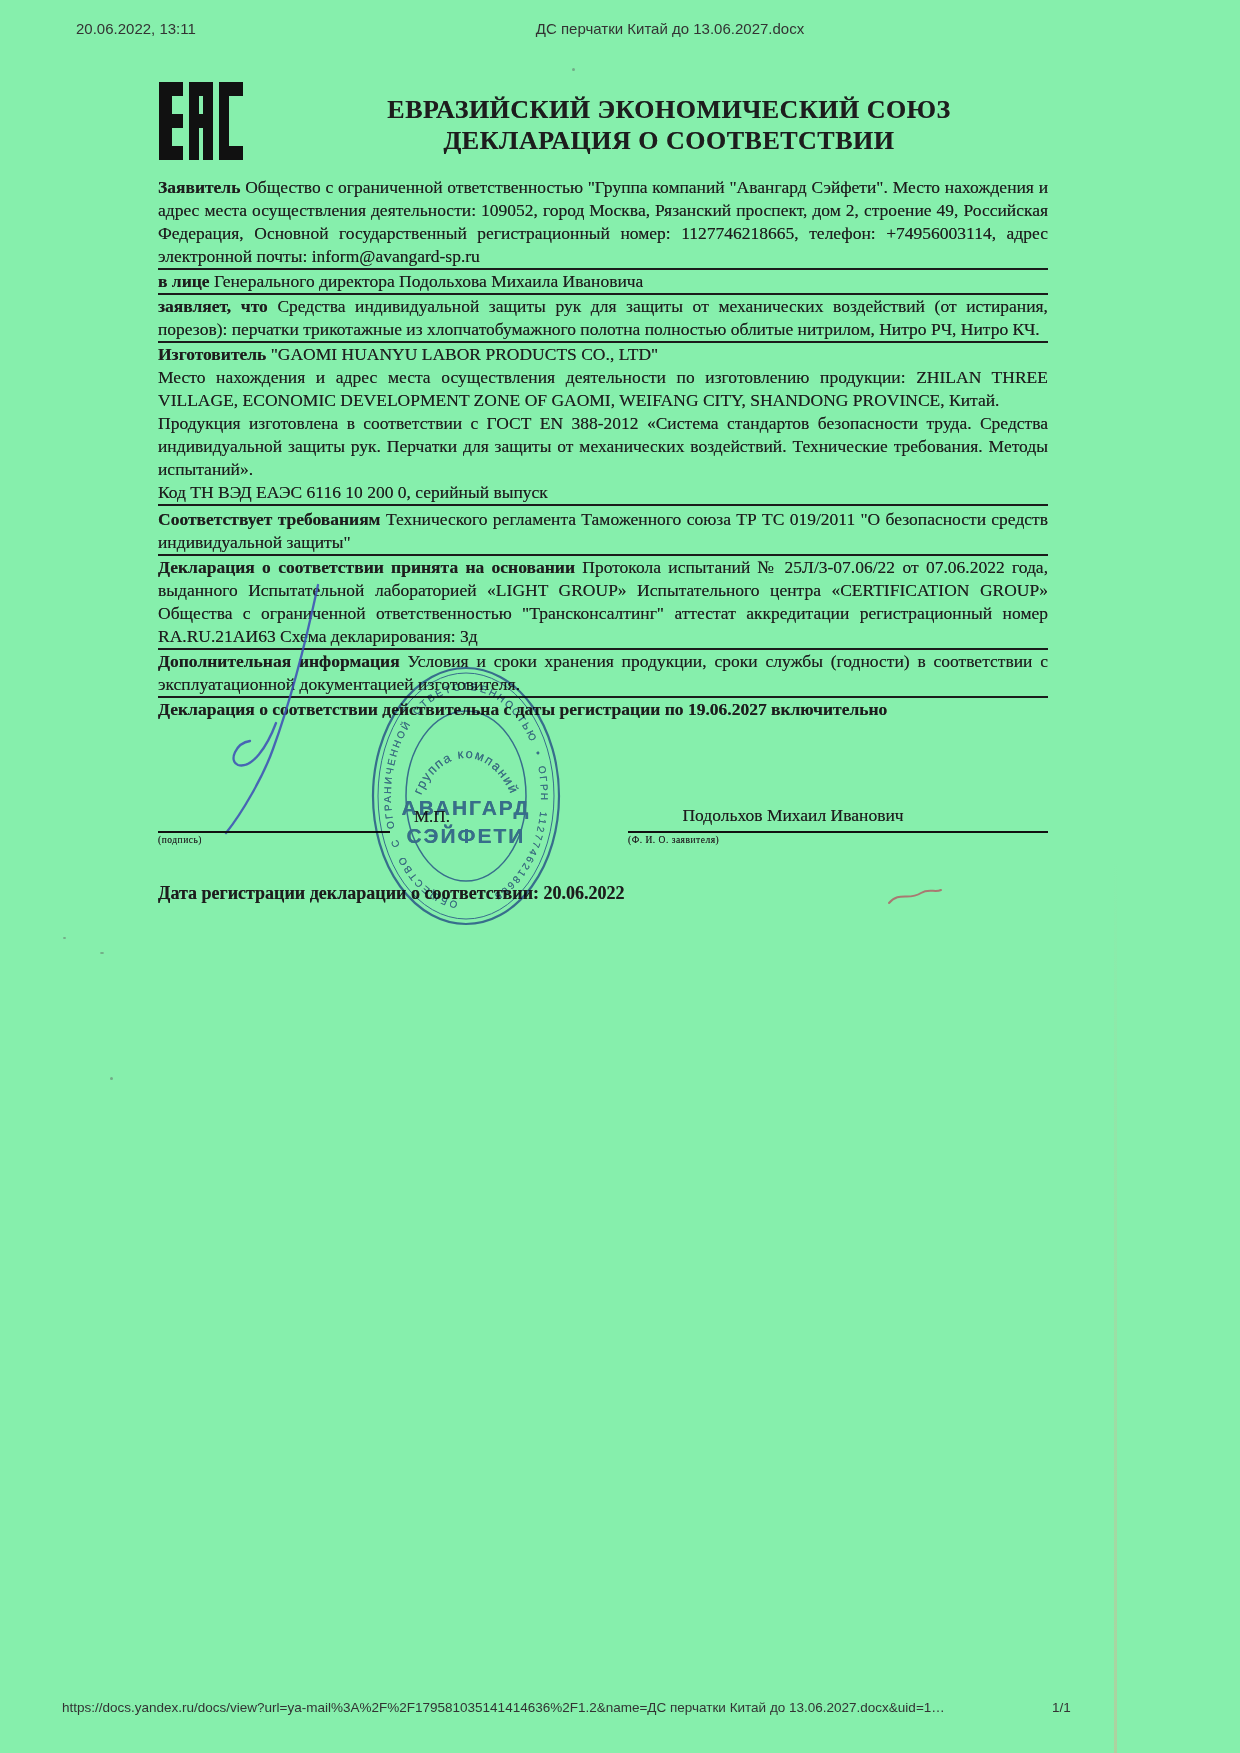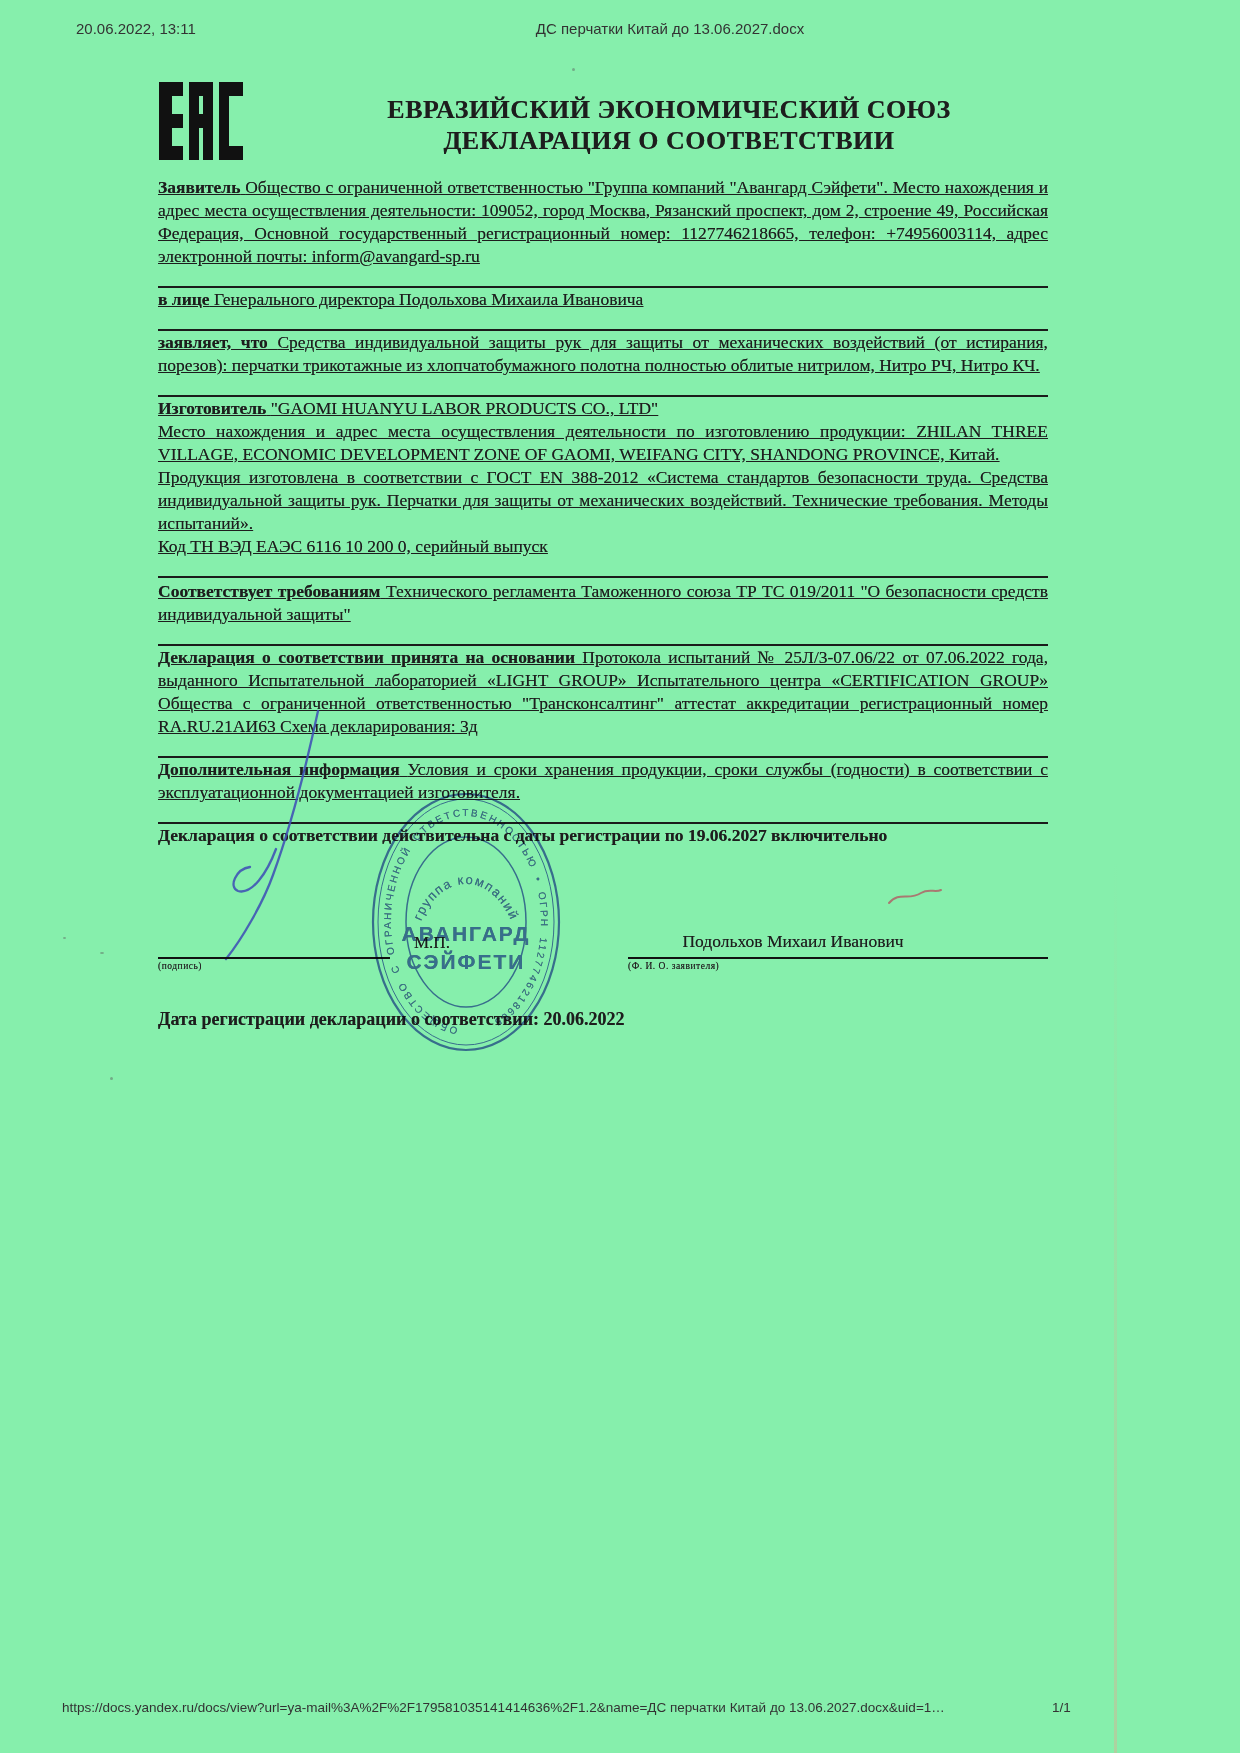--- a/index.html
+++ b/index.html
@@ -19,21 +19,21 @@
 
   
   .doc { position:absolute; left:158px; top:82px; width:890px;
          text-shadow:0 0 0.5px rgba(40,40,40,0.65); }
   .doc-header { display:flex; align-items:center; margin-bottom:12px; }
   .logo-box { width:86px; flex:0 0 86px; }
   .titles { flex:1; text-align:center; padding-left:46px; padding-top:4px;
             font-weight:bold; font-size:26px; line-height:31px; letter-spacing:0.5px; }
   p.sec { margin:0; text-align:justify; font-size:17.5px; line-height:23px; }
   .lead { font-weight:bold; }
-  .ruled { border-bottom:2px solid #1b1b1b; padding-bottom:18px; margin-bottom:2px;text-decoration:underline; }
+  .ruled { border-bottom:2px solid #1b1b1b; padding-bottom:0; margin-bottom:2px; }
   .gap { margin-top:10px; }
   .validity { margin-top:3px; font-weight:bold; text-align:left; }
 
   
   .sig-block { position:relative; height:140px; margin-top:6px; }
   .sig-line { position:absolute; border-top:2px solid #111; height:0; }
   .line-left  { left:0;   top:104px; width:232px; }
   .line-right { left:470px; top:104px; width:420px; }
   .caption { position:absolute; font-size:9.5px; text-align:left; color:#222; letter-spacing:0.5px; }
   .cap-left  { left:0; top:108px; width:232px; }

